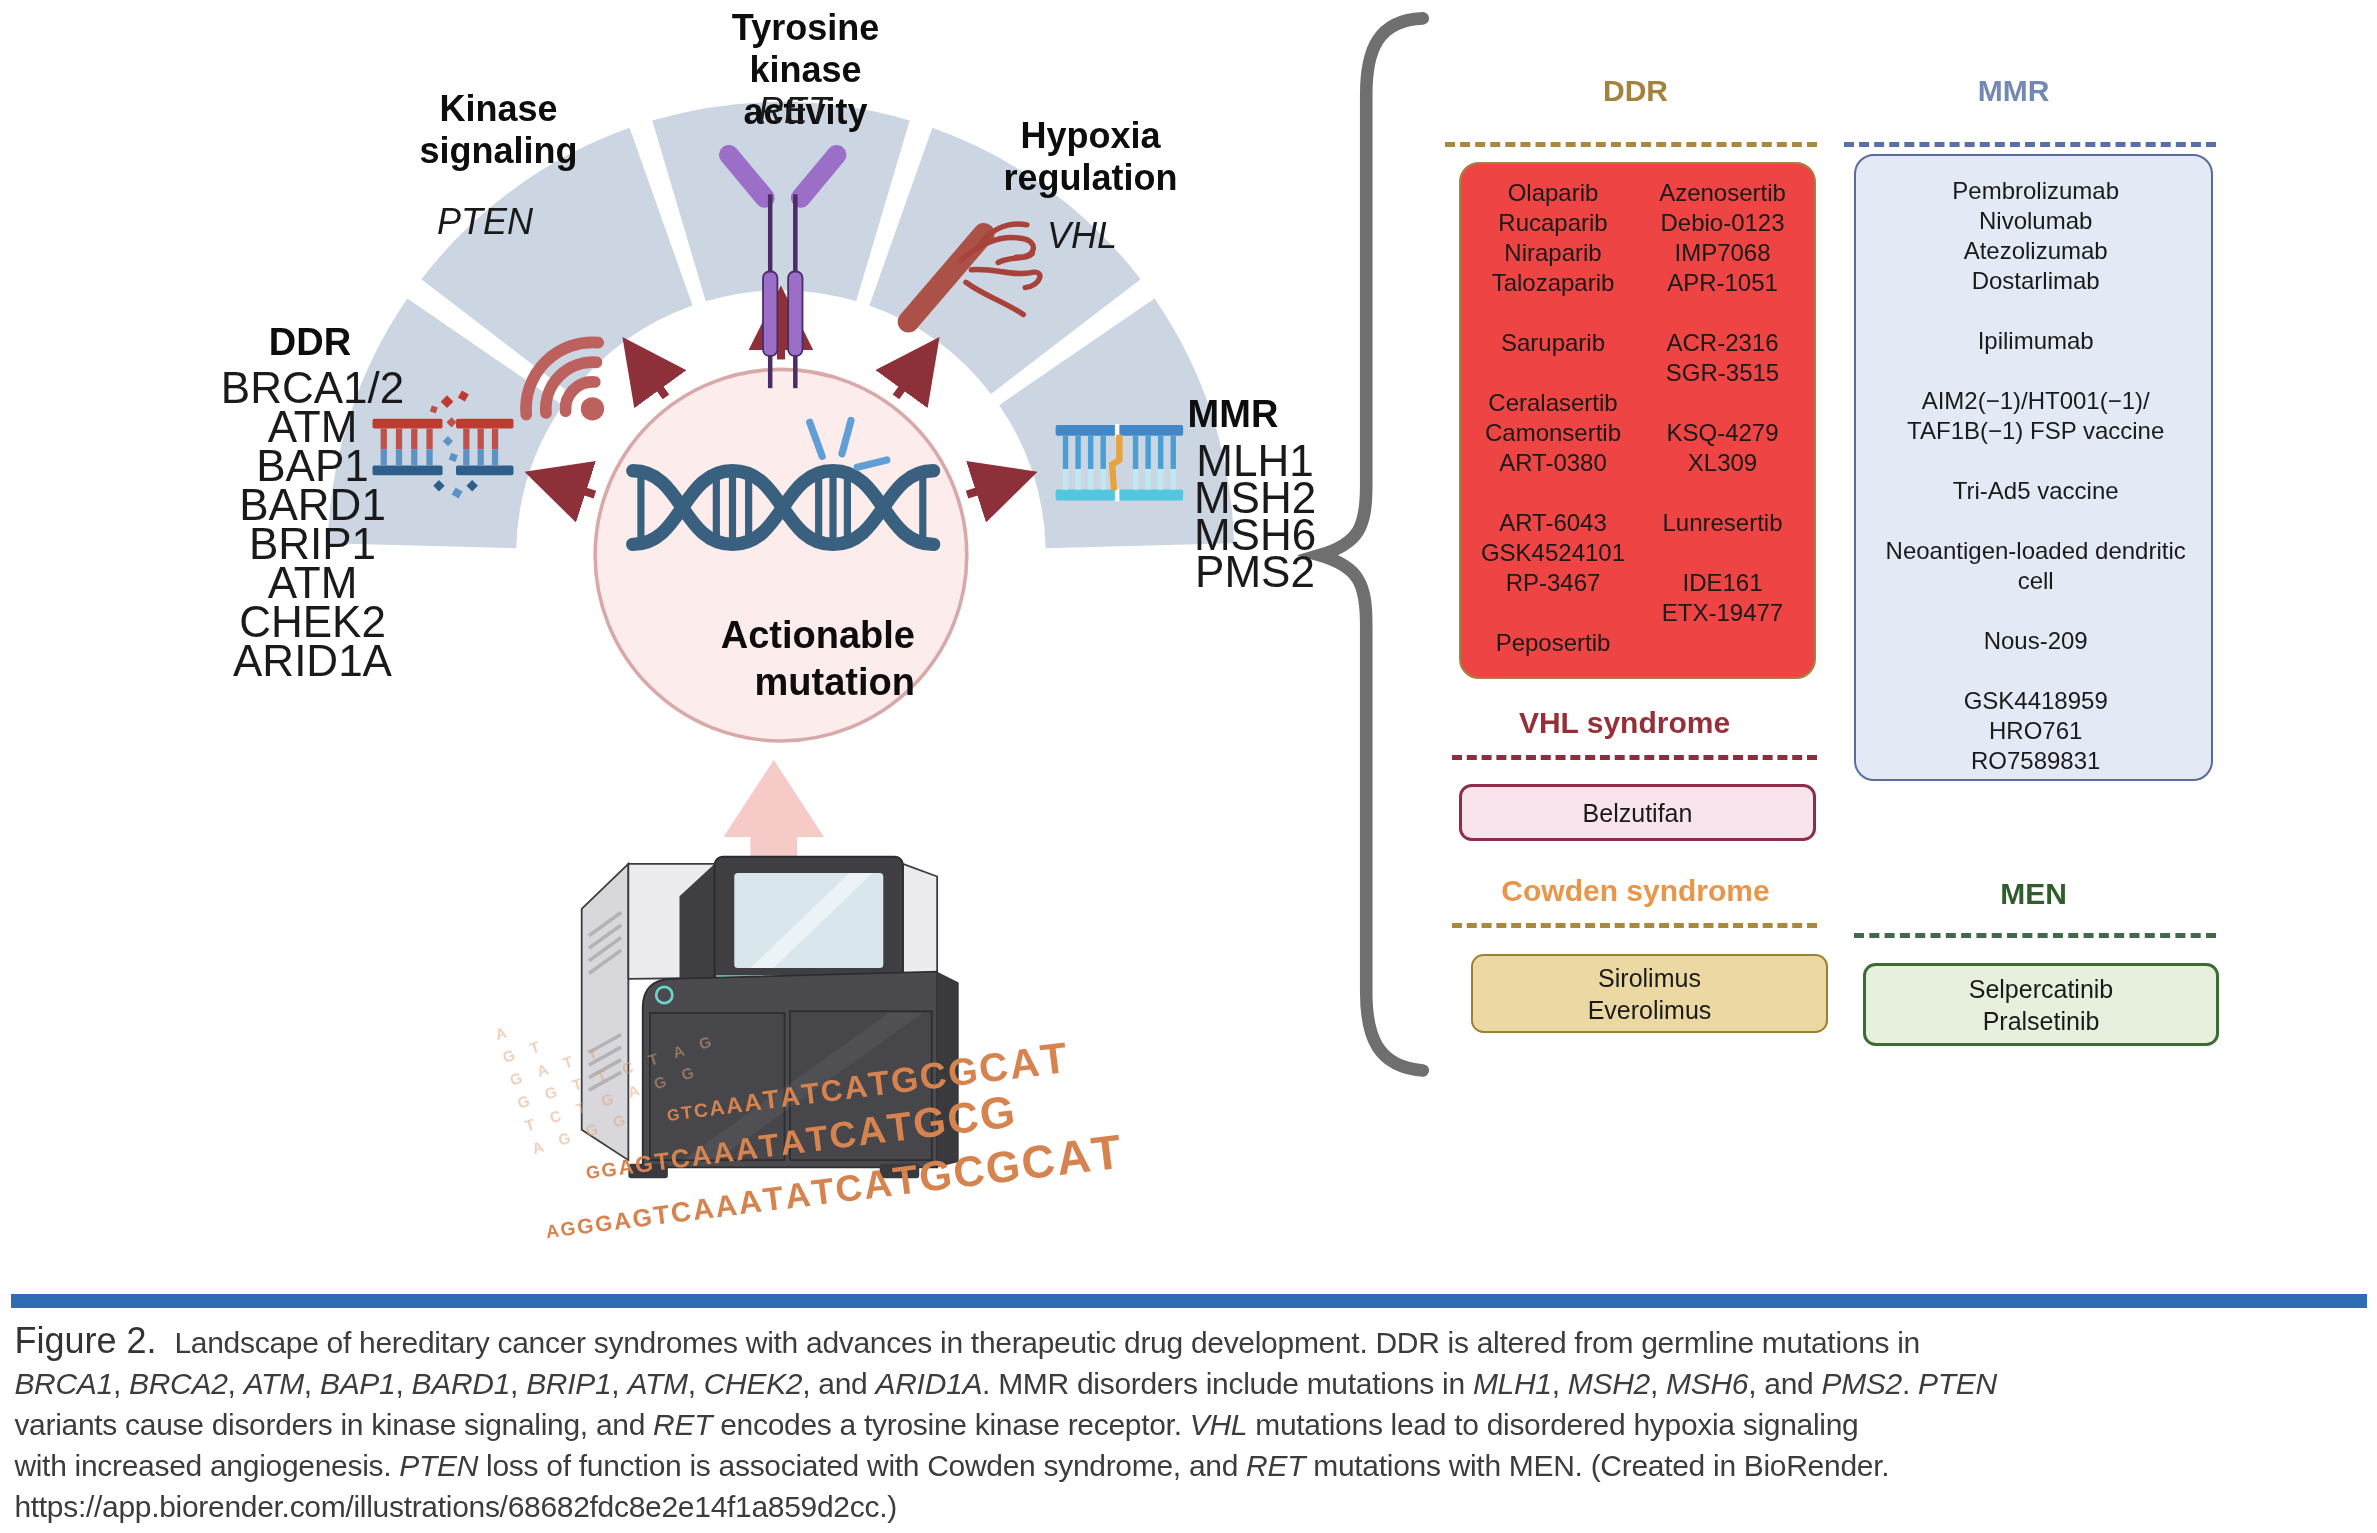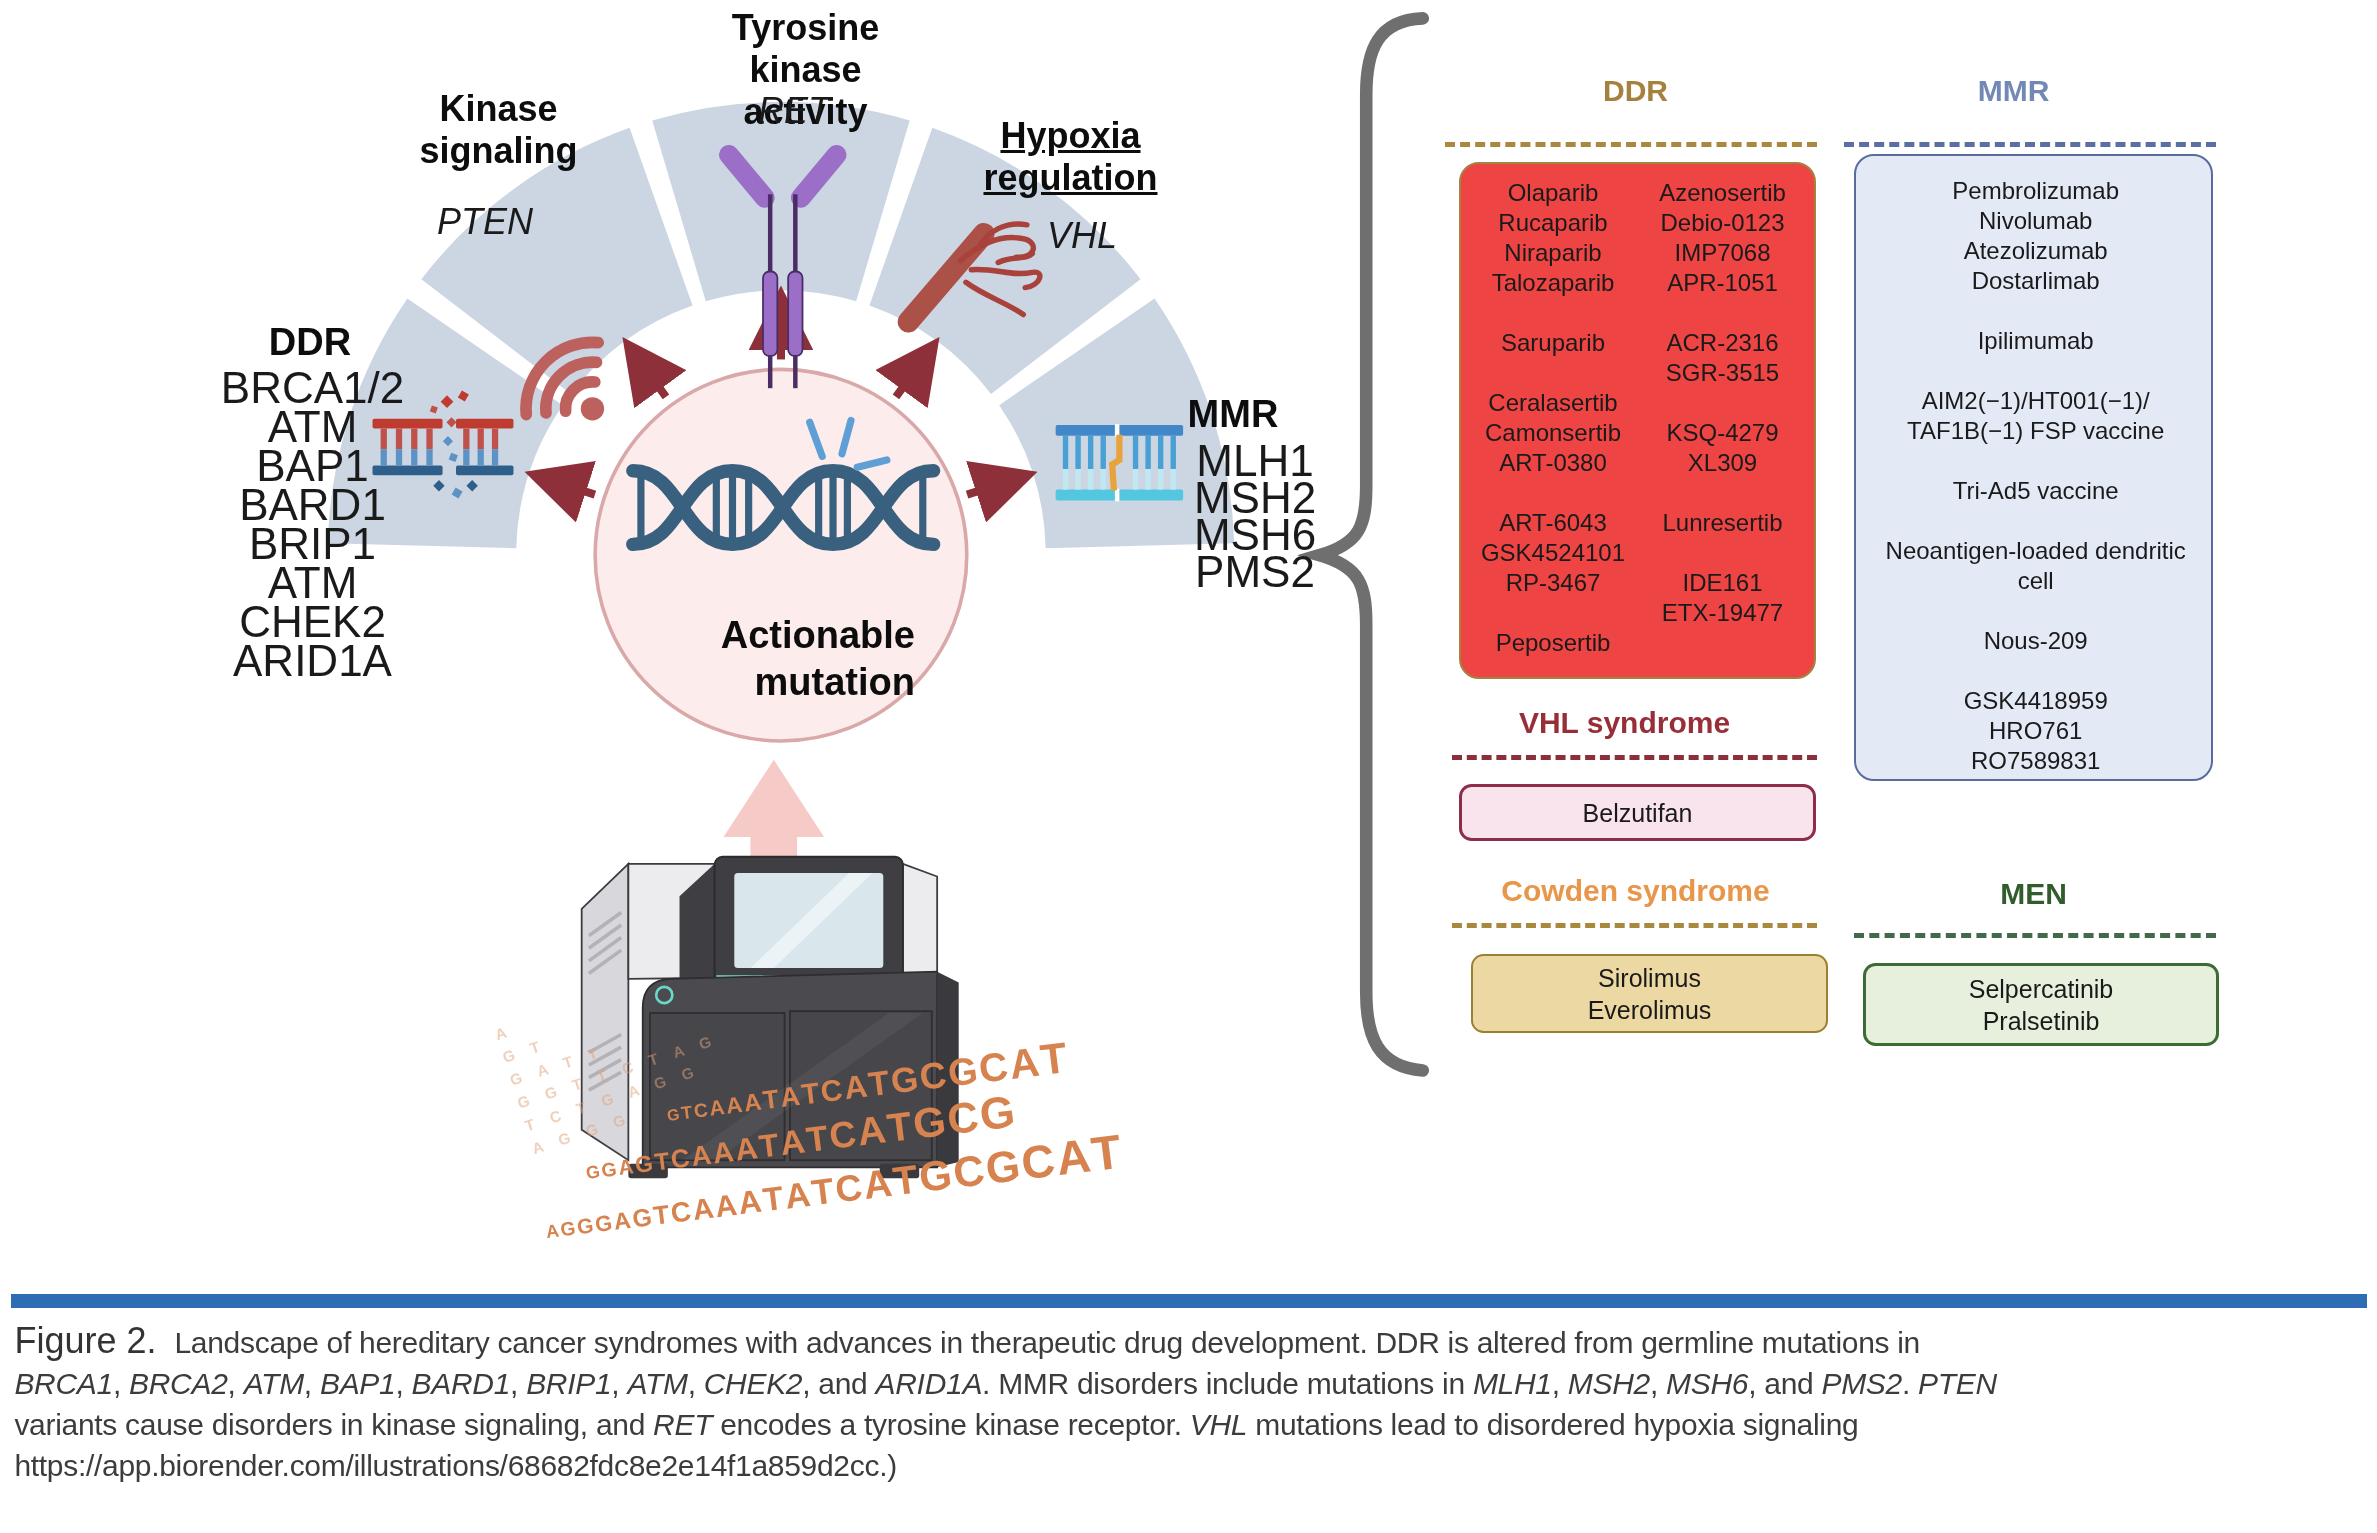--- a/index.html
+++ b/index.html
@@ -223,21 +223,21 @@
 ARID1A</div>
 
   <div class="abs seg-title ctr pre" style="left:364px;top:88px;width:269px;">Kinase
 signaling</div>
   <div class="abs seg-gene ctr" style="left:395px;top:201px;width:180px;">PTEN</div>
 
   <div class="abs seg-title ctr pre" style="left:671px;top:7.2px;width:269px;">Tyrosine kinase
 activity</div>
   <div class="abs seg-gene ctr" style="left:704px;top:90px;width:180px;">RET</div>
 
-  <div class="abs seg-title ctr pre" style="left:936px;top:115px;width:269px;text-decoration:underline;">Hypoxia
+  <div class="abs seg-title ctr pre" style="left:956px;top:115px;width:269px;">Hypoxia
 regulation</div>
   <div class="abs seg-gene ctr" style="left:992px;top:215px;width:180px;">VHL</div>
 
   <div class="abs seg-title ctr pre" style="left:1161px;top:393px;width:144px;font-size:38px;">MMR</div>
   <div class="abs gene-list ctr pre" style="left:1183px;top:442px;width:144px;line-height:37px;">MLH1
 MSH2
 MSH6
 PMS2</div>
 
   <div class="abs center-label ctr pre" style="left:646px;top:612px;width:269px;">Actionable
@@ -328,17 +328,18 @@
   <div class="abs panel-header ctr" style="left:1899px;top:877px;width:269px;color:#315c2b;">MEN</div>
   <div class="abs dash" style="left:1854px;top:933px;width:362px;border-color:#41694a;"></div>
   <div class="abs syn-box pre" style="left:1863px;top:963px;width:356px;height:83px;background:#e6f0dd;border:3.1px solid #3c6b33;">Selpercatinib
 Pralsetinib</div>
 
   <div class="abs rule" style="left:10.8px;top:1294px;width:2356px;height:14.4px;"></div>
   <div id="caption" class="abs" style="left:14.4px;top:1320px;">
     <div><span class="figlabel">Figure 2.</span><span>Landscape of hereditary cancer syndromes with advances in therapeutic drug development. DDR is altered from germline mutations in</span></div>
     <div><i>BRCA1</i><span>, </span><i>BRCA2</i><span>, </span><i>ATM</i><span>, </span><i>BAP1</i><span>, </span><i>BARD1</i><span>, </span><i>BRIP1</i><span>, </span><i>ATM</i><span>, </span><i>CHEK2</i><span>, and </span><i>ARID1A</i><span>. MMR disorders include mutations in </span><i>MLH1</i><span>, </span><i>MSH2</i><span>, </span><i>MSH6</i><span>, and </span><i>PMS2</i><span>. </span><i>PTEN</i></div>
     <div><span>variants cause disorders in kinase signaling, and </span><i>RET</i><span> encodes a tyrosine kinase receptor. </span><i>VHL</i><span> mutations lead to disordered hypoxia signaling</span></div>
+    <div><span>with increased angiogenesis. </span><i>PTEN</i><span> loss of function is associated with Cowden syndrome, and </span><i>RET</i><span> mutations with MEN. (Created in BioRender.</span></div>
     <div><span>https://app.biorender.com/illustrations/68682fdc8e2e14f1a859d2cc.)</span></div>
   </div>
 
 </div>
 
 
 </body></html>

